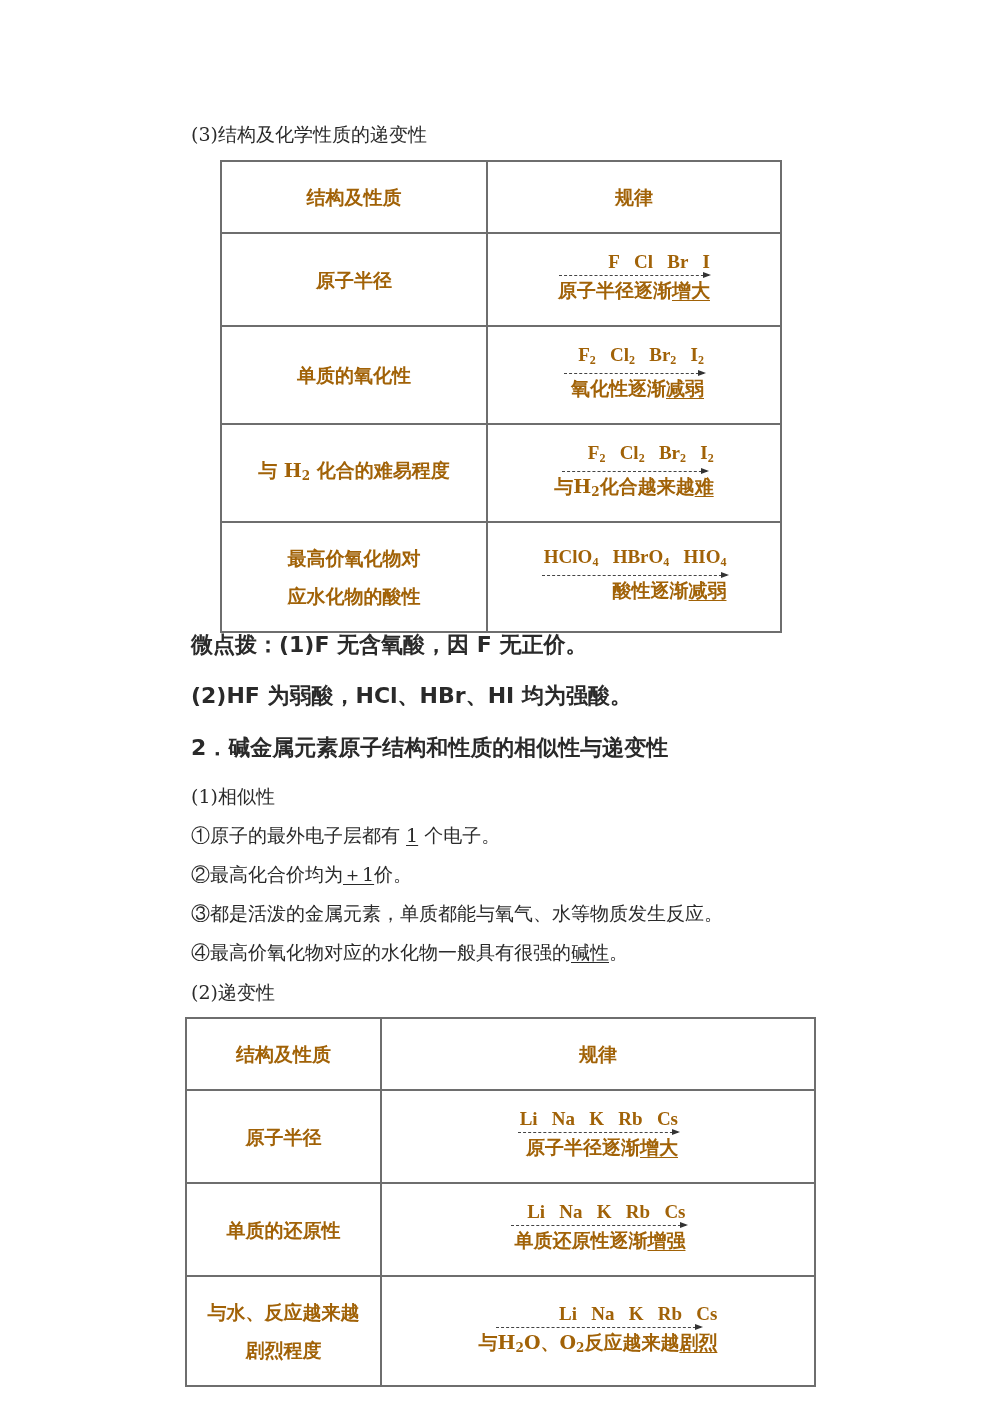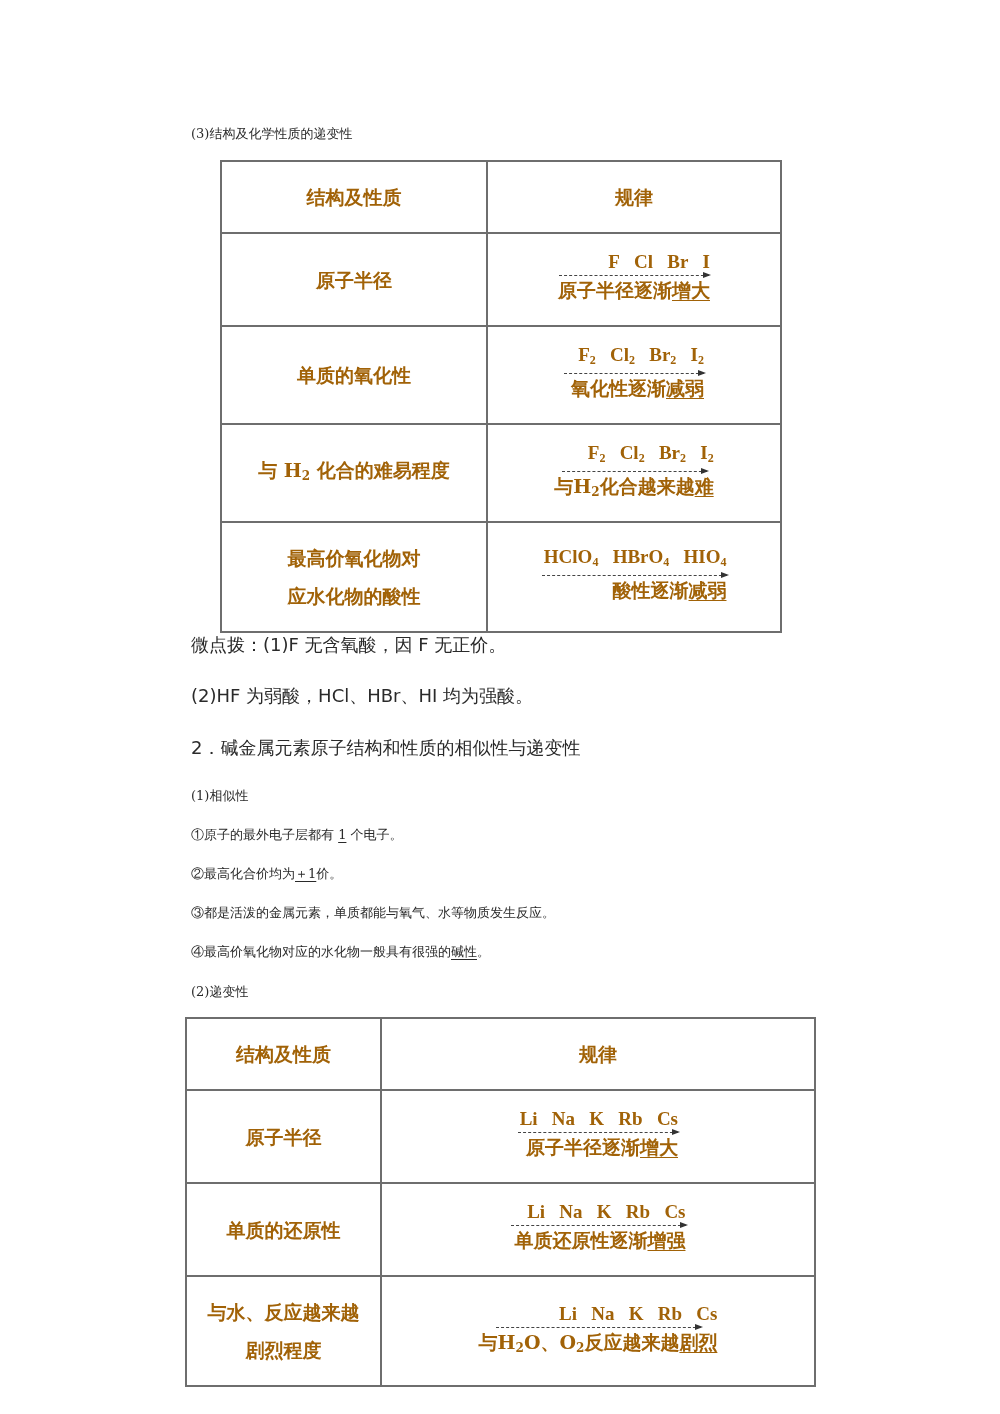--- a/index.html
+++ b/index.html
@@ -3,23 +3,23 @@
   <meta charset="utf-8">
   <style>
     html, body { margin: 0; padding: 0; background: #ffffff; }
     body {
       width: 1000px; height: 1414px; position: relative; overflow: hidden;
       font-family: "DejaVu Serif", "Liberation Serif", serif;
       color: #2a2a2a;
     }
     .para {
       position: absolute; left: 191px;
-      font-size: 13px; line-height: 24px; white-space: nowrap;
+      font-size: 19px; line-height: 24px; white-space: nowrap;
     }
-    .bold { font-family: "DejaVu Sans", "Liberation Sans", sans-serif; font-weight: normal; font-size: 18px; }
+    .bold { font-family: "DejaVu Sans", "Liberation Sans", sans-serif; font-weight: bold; font-size: 22px; }
     .u { text-decoration: underline; text-underline-offset: 3px; }
     table.grid {
       position: absolute; border-collapse: collapse; table-layout: fixed;
     }
     table.grid td {
       border: 2px solid #6e6e6e; text-align: center; vertical-align: middle;
       font-size: 19px; line-height: 38px; padding: 16px; color: #a16207; font-weight: bold;
     }
     .rule { display: inline-block; text-align: right; }
     .elems { display: block; line-height: 24px; white-space: pre; font-family: "Liberation Serif", "DejaVu Serif", serif; font-size: 19px; }

